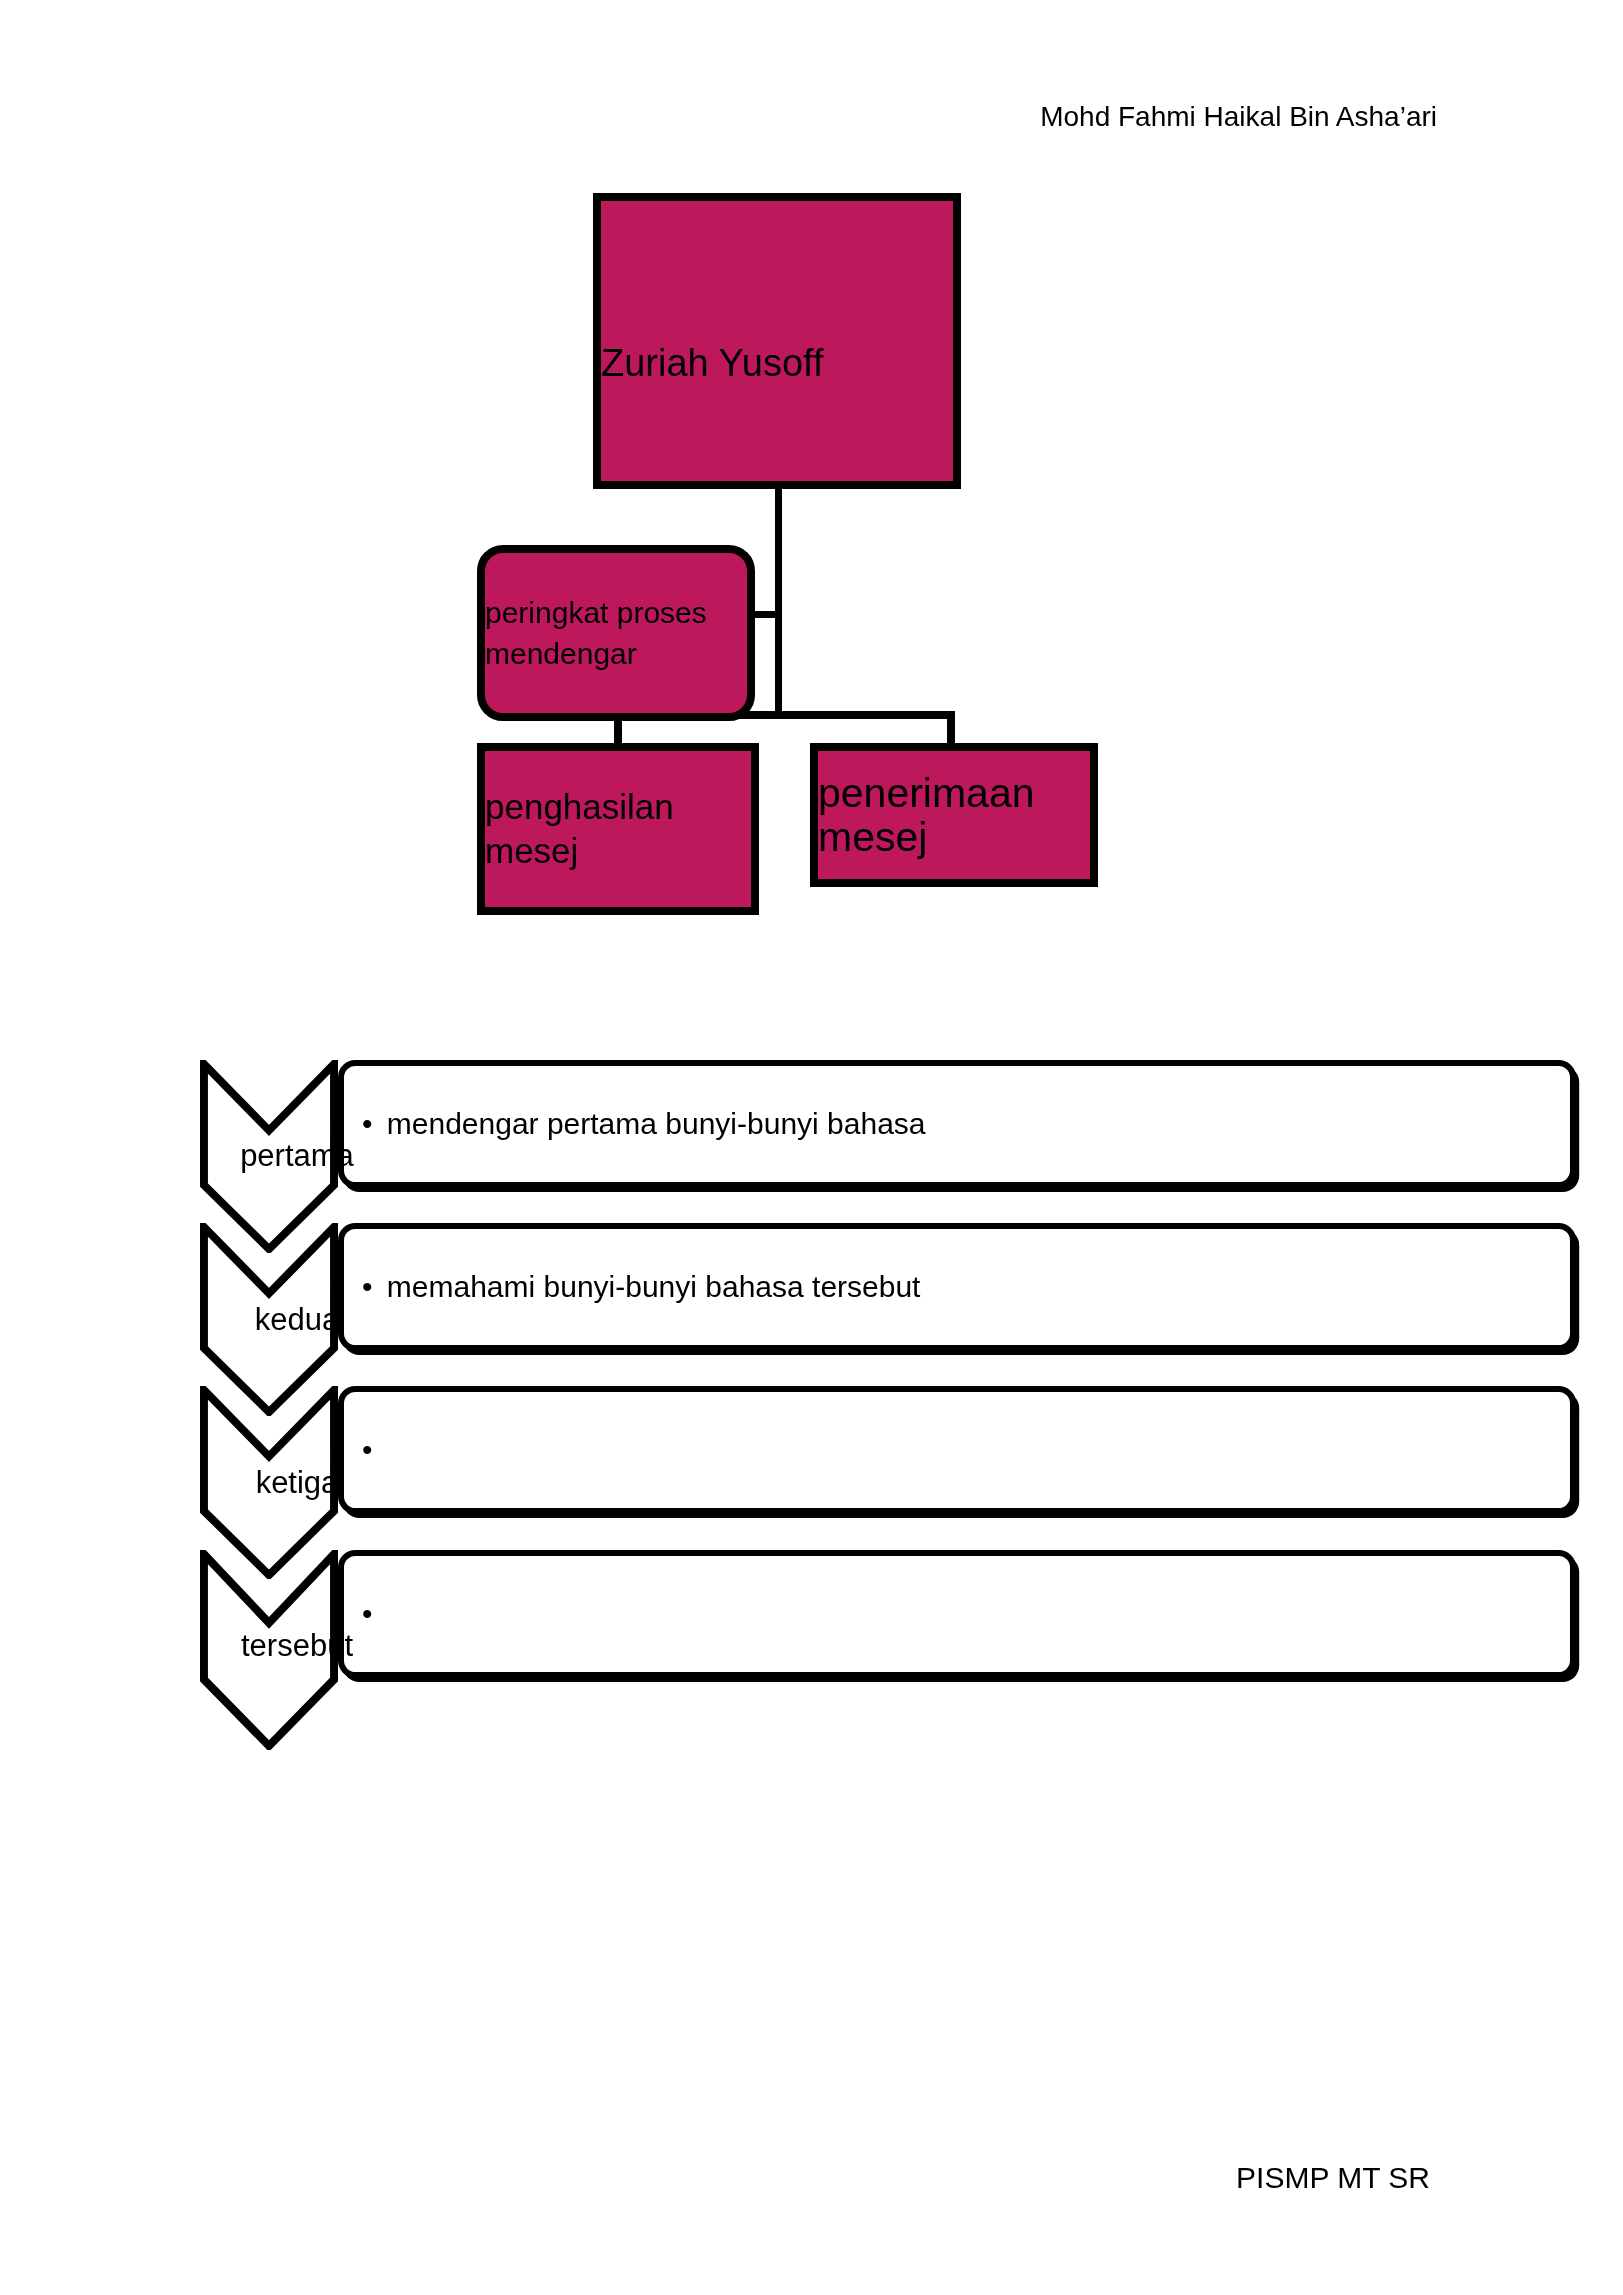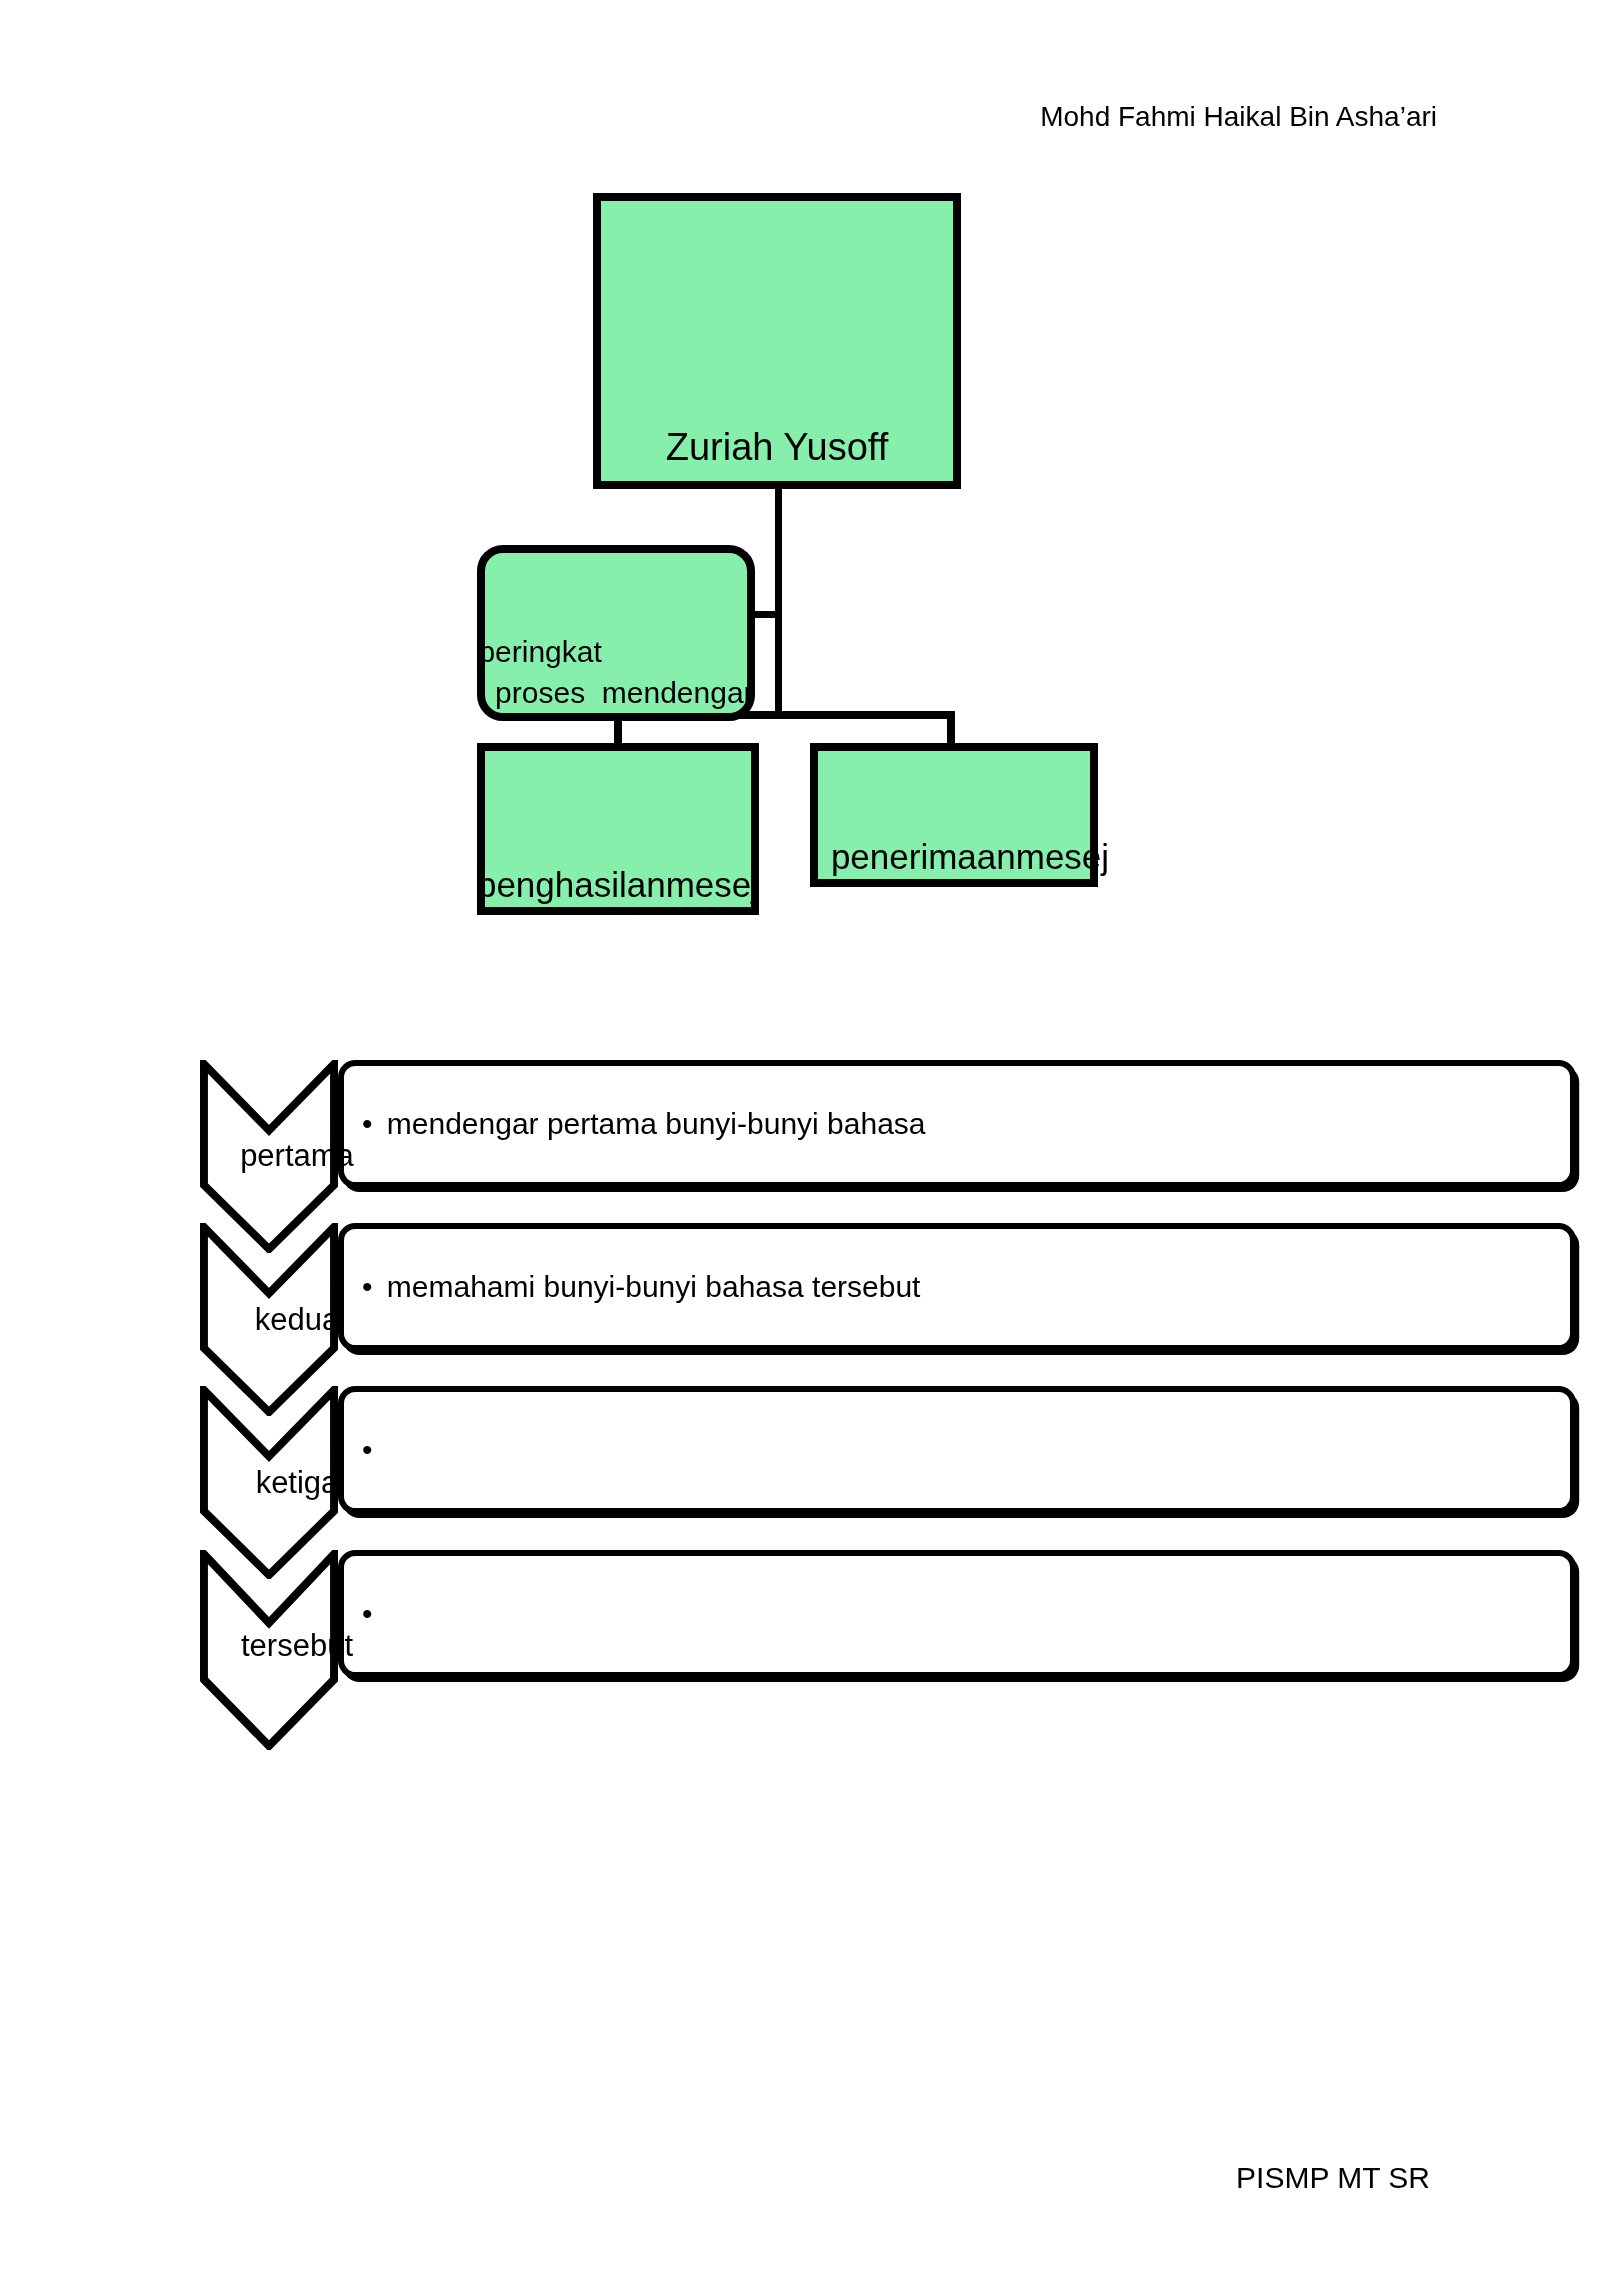--- a/index.html
+++ b/index.html
@@ -23,43 +23,43 @@
   .footer-text {
     position: absolute;
     top: 2161px;
     right: 193px;
     font-size: 30px;
     white-space: nowrap;
   }
   
   .obox {
     position: absolute;
-    background: #86efac;
+    background: #be185d;
     border: 8px solid #000000;
     display: flex;
-    flex-direction: row;
+    flex-direction: column;
     justify-content: center;
-    align-items: flex-end;
+    align-items: flex-start;
     text-align: center;
   }
   .root-box {
     left: 593px; top: 193px; width: 368px; height: 296px;
     font-size: 38px; line-height: 68px; padding-top: 44px;
   }
   .assistant-box {
     left: 477px; top: 545px; width: 278px; height: 176px;
     font-size: 30px; line-height: 41px; border-radius: 26px;
   }
   .child-box-left {
     left: 477px; top: 743px; width: 282px; height: 172px;
     font-size: 35px; line-height: 44px;
   }
   .child-box-right {
     left: 810px; top: 743px; width: 288px; height: 144px;
-    font-size: 35px; line-height: 44px; padding-left: 32px;
+    font-size: 41px; line-height: 44px;
   }
   .conn { position: absolute; background: #000000; }
   .conn-v        { left: 775px;  top: 488px; width: 7.1px;   height: 231px; }
   .conn-assist   { left: 751px;  top: 611px; width: 27px;  height: 7.1px; }
   .conn-bar      { left: 614px;  top: 711px; width: 341px; height: 8px; }
   .conn-stub-l   { left: 614px;  top: 711px; width: 8px;  height: 35px; }
   .conn-stub-r   { left: 947px; top: 711px; width: 8px;  height: 35px; }
   
   .row-rect {
     position: absolute;

